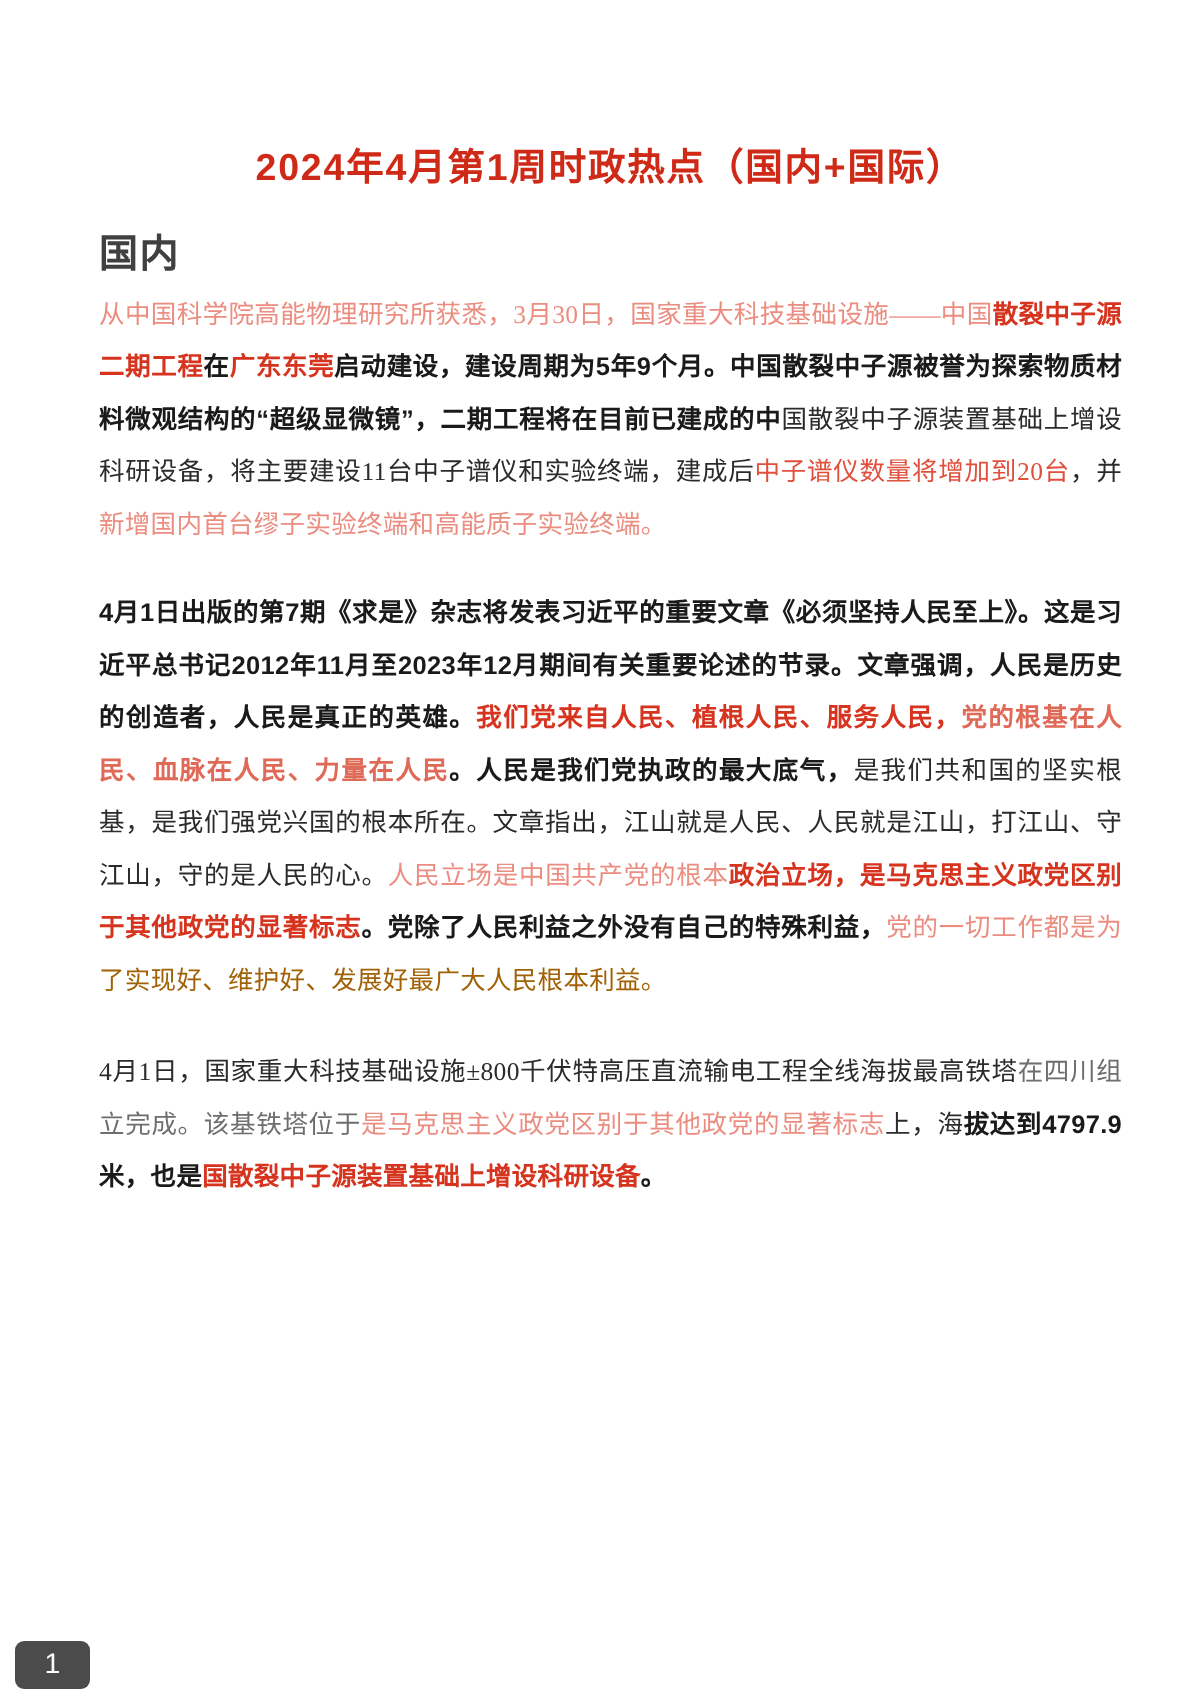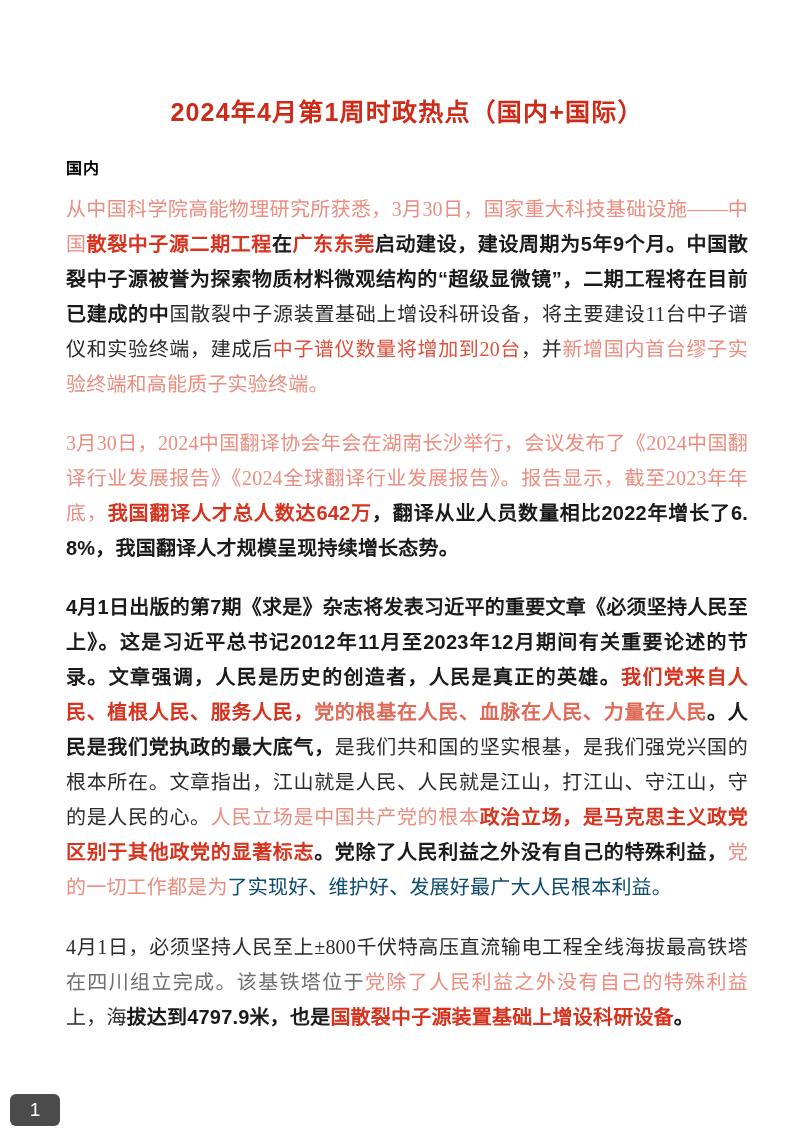--- a/index.html
+++ b/index.html
@@ -49,30 +49,30 @@
     white-space: nowrap;
   }
   .title-line-2 {
     letter-spacing: 2px;
   }
 
   
   .section-heading {
     font-family: "Liberation Sans", "DejaVu Sans", sans-serif;
     font-weight: bold;
-    font-size: 16px;
+    font-size: 26px;
     line-height: 30px;
-    color: #000000;
+    color: #404040;
     margin: 0 0 8px 0;
     letter-spacing: 1px;
   }
 
   
   .para {
-    font-size: 20px;
+    font-size: 17px;
     line-height: 35px;
     color: #1a1a1a;
     margin: 0 0 24px 0;
     text-align: justify;
     text-justify: inter-ideograph;
     letter-spacing: 0.2px;
     word-break: break-all;
   }
   .para:last-child { margin-bottom: 0; }
 
@@ -82,21 +82,21 @@
   .r-black-thin { color: #2b2b2b; font-weight: normal;
                   font-family: "Liberation Serif", "DejaVu Serif", serif; }
   .r-gray       { color: #6e6e6e; font-weight: normal;
                   font-family: "Liberation Serif", "DejaVu Serif", serif; }
   .r-red-bold   { color: #d6341f; font-weight: bold;
                   font-family: "Liberation Sans", "DejaVu Sans", sans-serif; }
   .r-red        { color: #e1503c; font-weight: normal;
                   font-family: "Liberation Serif", "DejaVu Serif", serif; }
   .r-red-light  { color: #eb8d80; font-weight: normal;
                   font-family: "Liberation Serif", "DejaVu Serif", serif; }
-  .r-red-faint  { color: #0c4a6e; font-weight: normal;
+  .r-red-faint  { color: #a16207; font-weight: normal;
                   font-family: Liberation Mono, monospace; }
   .r-pink-bold  { color: #e06a58; font-weight: bold;
                   font-family: "Liberation Sans", "DejaVu Sans", sans-serif; }
 
   
   .page-badge {
     position: absolute;
     left: 10px;
     top: 1094px;
     width: 50px;
@@ -120,22 +120,21 @@
   <div class="doc-body">
 
     <div class="title-block">
       <div class="title-line">2024年4月第1周时政热点（国内+国际）</div>
     </div>
 
     <h2 class="section-heading">国内</h2>
 
     <div id="paragraph-container">
         <p class="para"><span class="r-red-light">从中国科学院高能物理研究所获悉，3月30日，国家重大科技基础设施——中国</span><span class="r-red-bold">散裂中子源二期工程</span><span class="r-black">在</span><span class="r-red-bold">广东东莞</span><span class="r-black">启动建设，建设周期为5年9个月。中国散裂中子源被誉为探索物质材料微观结构的“超级显微镜”，二期工程将在目前已建成的中</span><span class="r-black-thin">国散裂中子源装置基础上增设科研设备，将主要建设11台中子谱仪和实验终端，建成后</span><span class="r-red">中子谱仪数量将增加到20台</span><span class="r-black-thin">，并</span><span class="r-red-light">新增国内首台缪子实验终端和高能质子实验终端。</span></p>
-        <p class="para"><span class="r-red-light">3月30日，2024中国翻译协会年会在湖南长沙举行，会议发布了《2024中国翻译行业发展报告》《2024全球翻译行业发展报告》。报告显示，截至2023年年底，</span><span class="r-red-bold">我国翻译人才总人数达642万</span><span class="r-black">，翻译从业人员数量相比2022年增长了6.8%，我国翻译人才规模呈现持续增长态势。</span></p>
         <p class="para"><span class="r-black">4月1日出版的第7期《求是》杂志将发表习近平的重要文章《必须坚持人民至上》。这是习近平总书记2012年11月至2023年12月期间有关重要论述的节录。文章强调，人民是历史的创造者，人民是真正的英雄。</span><span class="r-red-bold">我们党来自人民、植根人民、服务人民，</span><span class="r-pink-bold">党的根基在人民、血脉在人民、力量在人民</span><span class="r-black">。人民是我们党执政的最大底气，</span><span class="r-black-thin">是我们共和国的坚实根基，是我们强党兴国的根本所在。文章指出，江山就是人民、人民就是江山，打江山、守江山，守的是人民的心。</span><span class="r-red-light">人民立场是中国共产党的根本</span><span class="r-red-bold">政治立场，是马克思主义政党区别于其他政党的显著标志</span><span class="r-black">。党除了人民利益之外没有自己的特殊利益，</span><span class="r-red-light">党的一切工作都是为</span><span class="r-red-faint">了实现好、维护好、发展好最广大人民根本利益。</span></p>
-        <p class="para"><span class="r-black-thin">4月1日，必须坚持人民至上±800千伏特高压直流输电工程全线海拔最高铁塔</span><span class="r-gray">在四川组立完成。该基铁塔位于</span><span class="r-red-light">党除了人民利益之外没有自己的特殊利益</span><span class="r-black-thin">上，海</span><span class="r-black">拔达到4797.9米，也是</span><span class="r-red-bold">国散裂中子源装置基础上增设科研设备</span><span class="r-black">。</span></p>
+        <p class="para"><span class="r-black-thin">4月1日，国家重大科技基础设施±800千伏特高压直流输电工程全线海拔最高铁塔</span><span class="r-gray">在四川组立完成。该基铁塔位于</span><span class="r-red-light">是马克思主义政党区别于其他政党的显著标志</span><span class="r-black-thin">上，海</span><span class="r-black">拔达到4797.9米，也是</span><span class="r-red-bold">国散裂中子源装置基础上增设科研设备</span><span class="r-black">。</span></p>
       </div>
 
   </div>
 
   <div class="page-badge">1</div>
 
 </div>
 
 </body></html>

